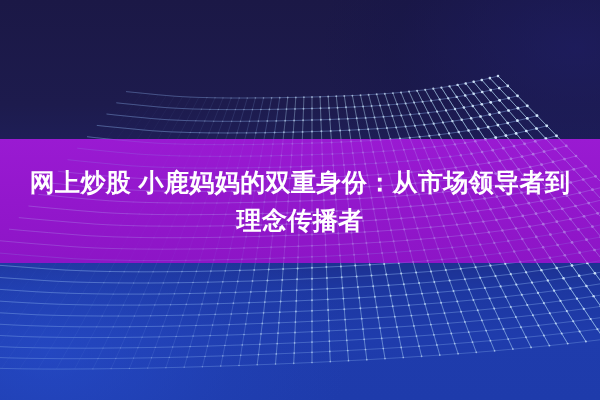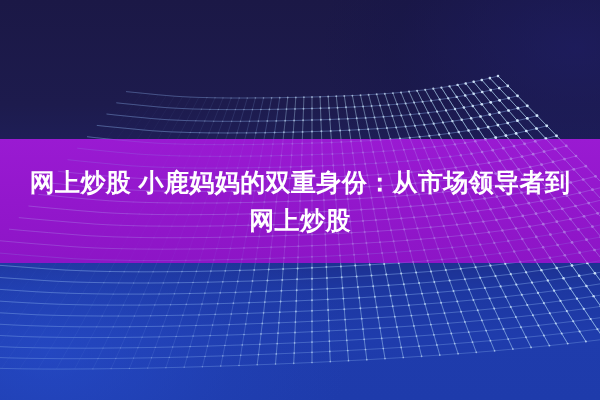--- a/index.html
+++ b/index.html
@@ -2040,16 +2040,16 @@
           <circle cx="549.4" cy="345.6" r="0.94" fill="#d8ecff" fill-opacity="0.543"></circle>
           <circle cx="567.7" cy="343.6" r="0.96" fill="#d8ecff" fill-opacity="0.564"></circle>
           <circle cx="585.9" cy="341.5" r="0.99" fill="#d8ecff" fill-opacity="0.589"></circle>
           <circle cx="604.2" cy="339.3" r="1.02" fill="#d8ecff" fill-opacity="0.616"></circle>
         </svg>
     </div>
   </div>
 
   <div class="title-block">
     <div class="title-line">网上炒股 小鹿妈妈的双重身份：从市场领导者到</div>
-    <div class="title-line">网上炒股</div>
+    <div class="title-line">理念传播者</div>
   </div>
 
 </div>
 
 </body></html>

